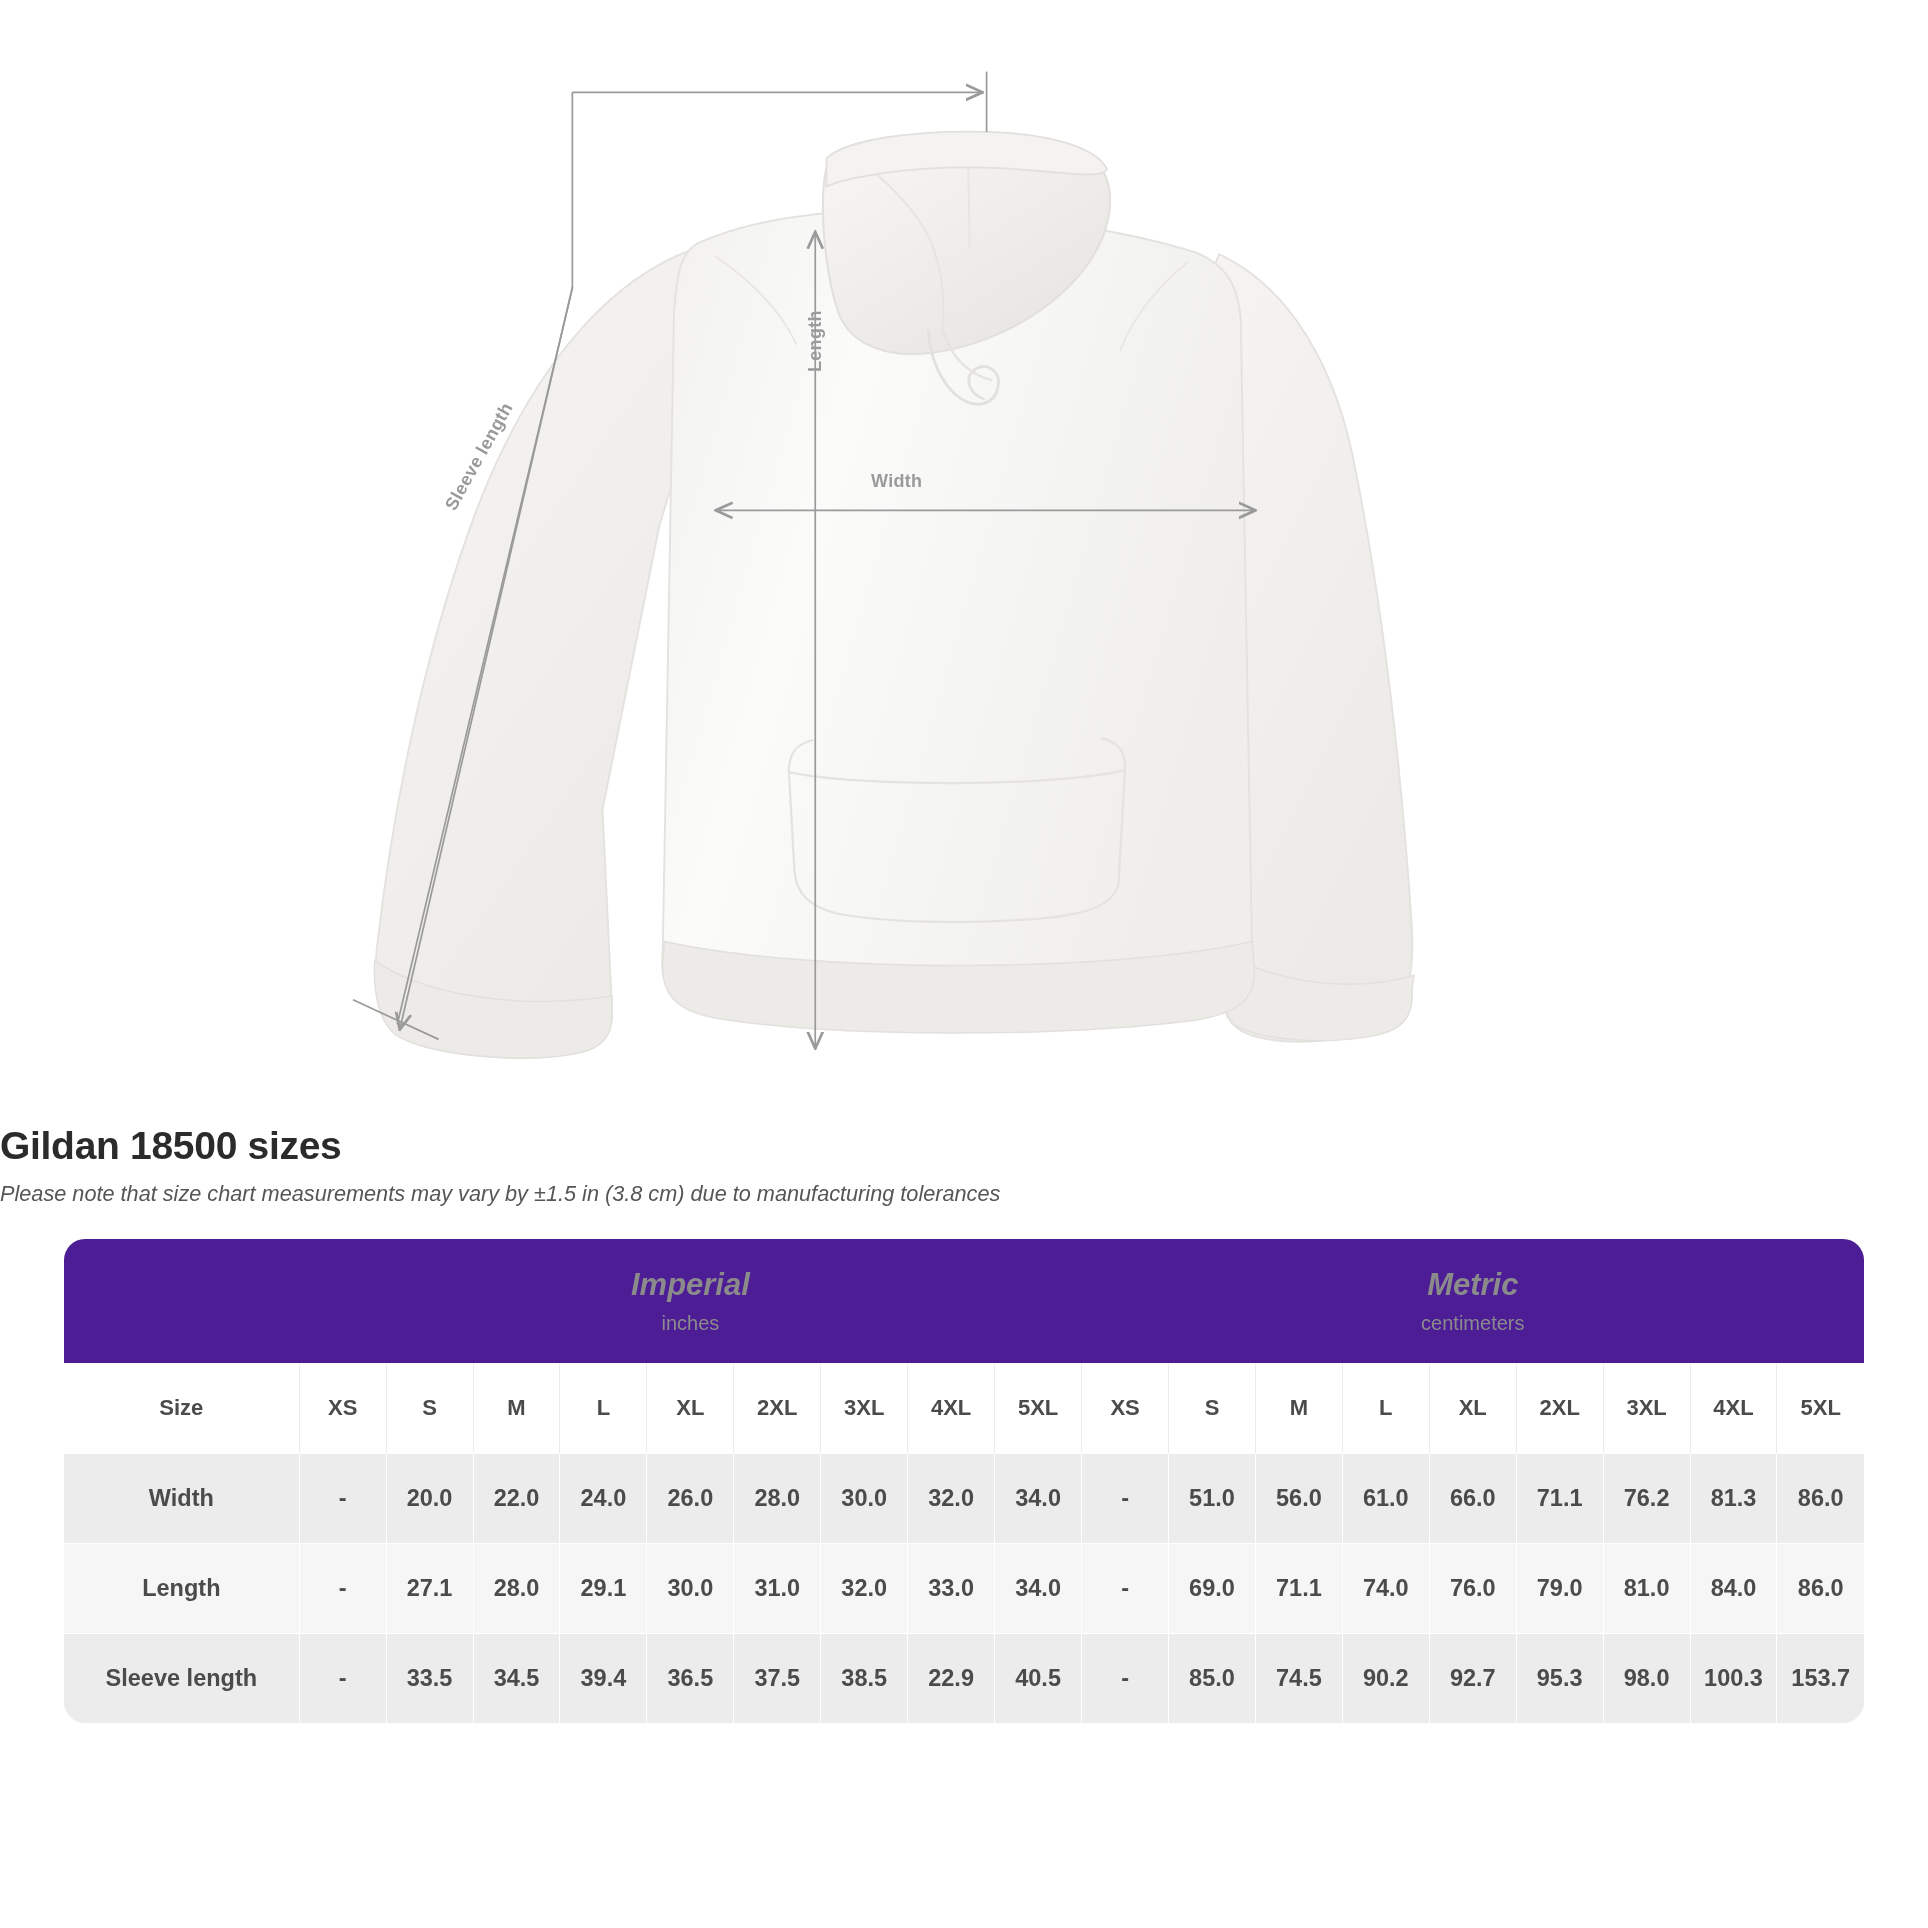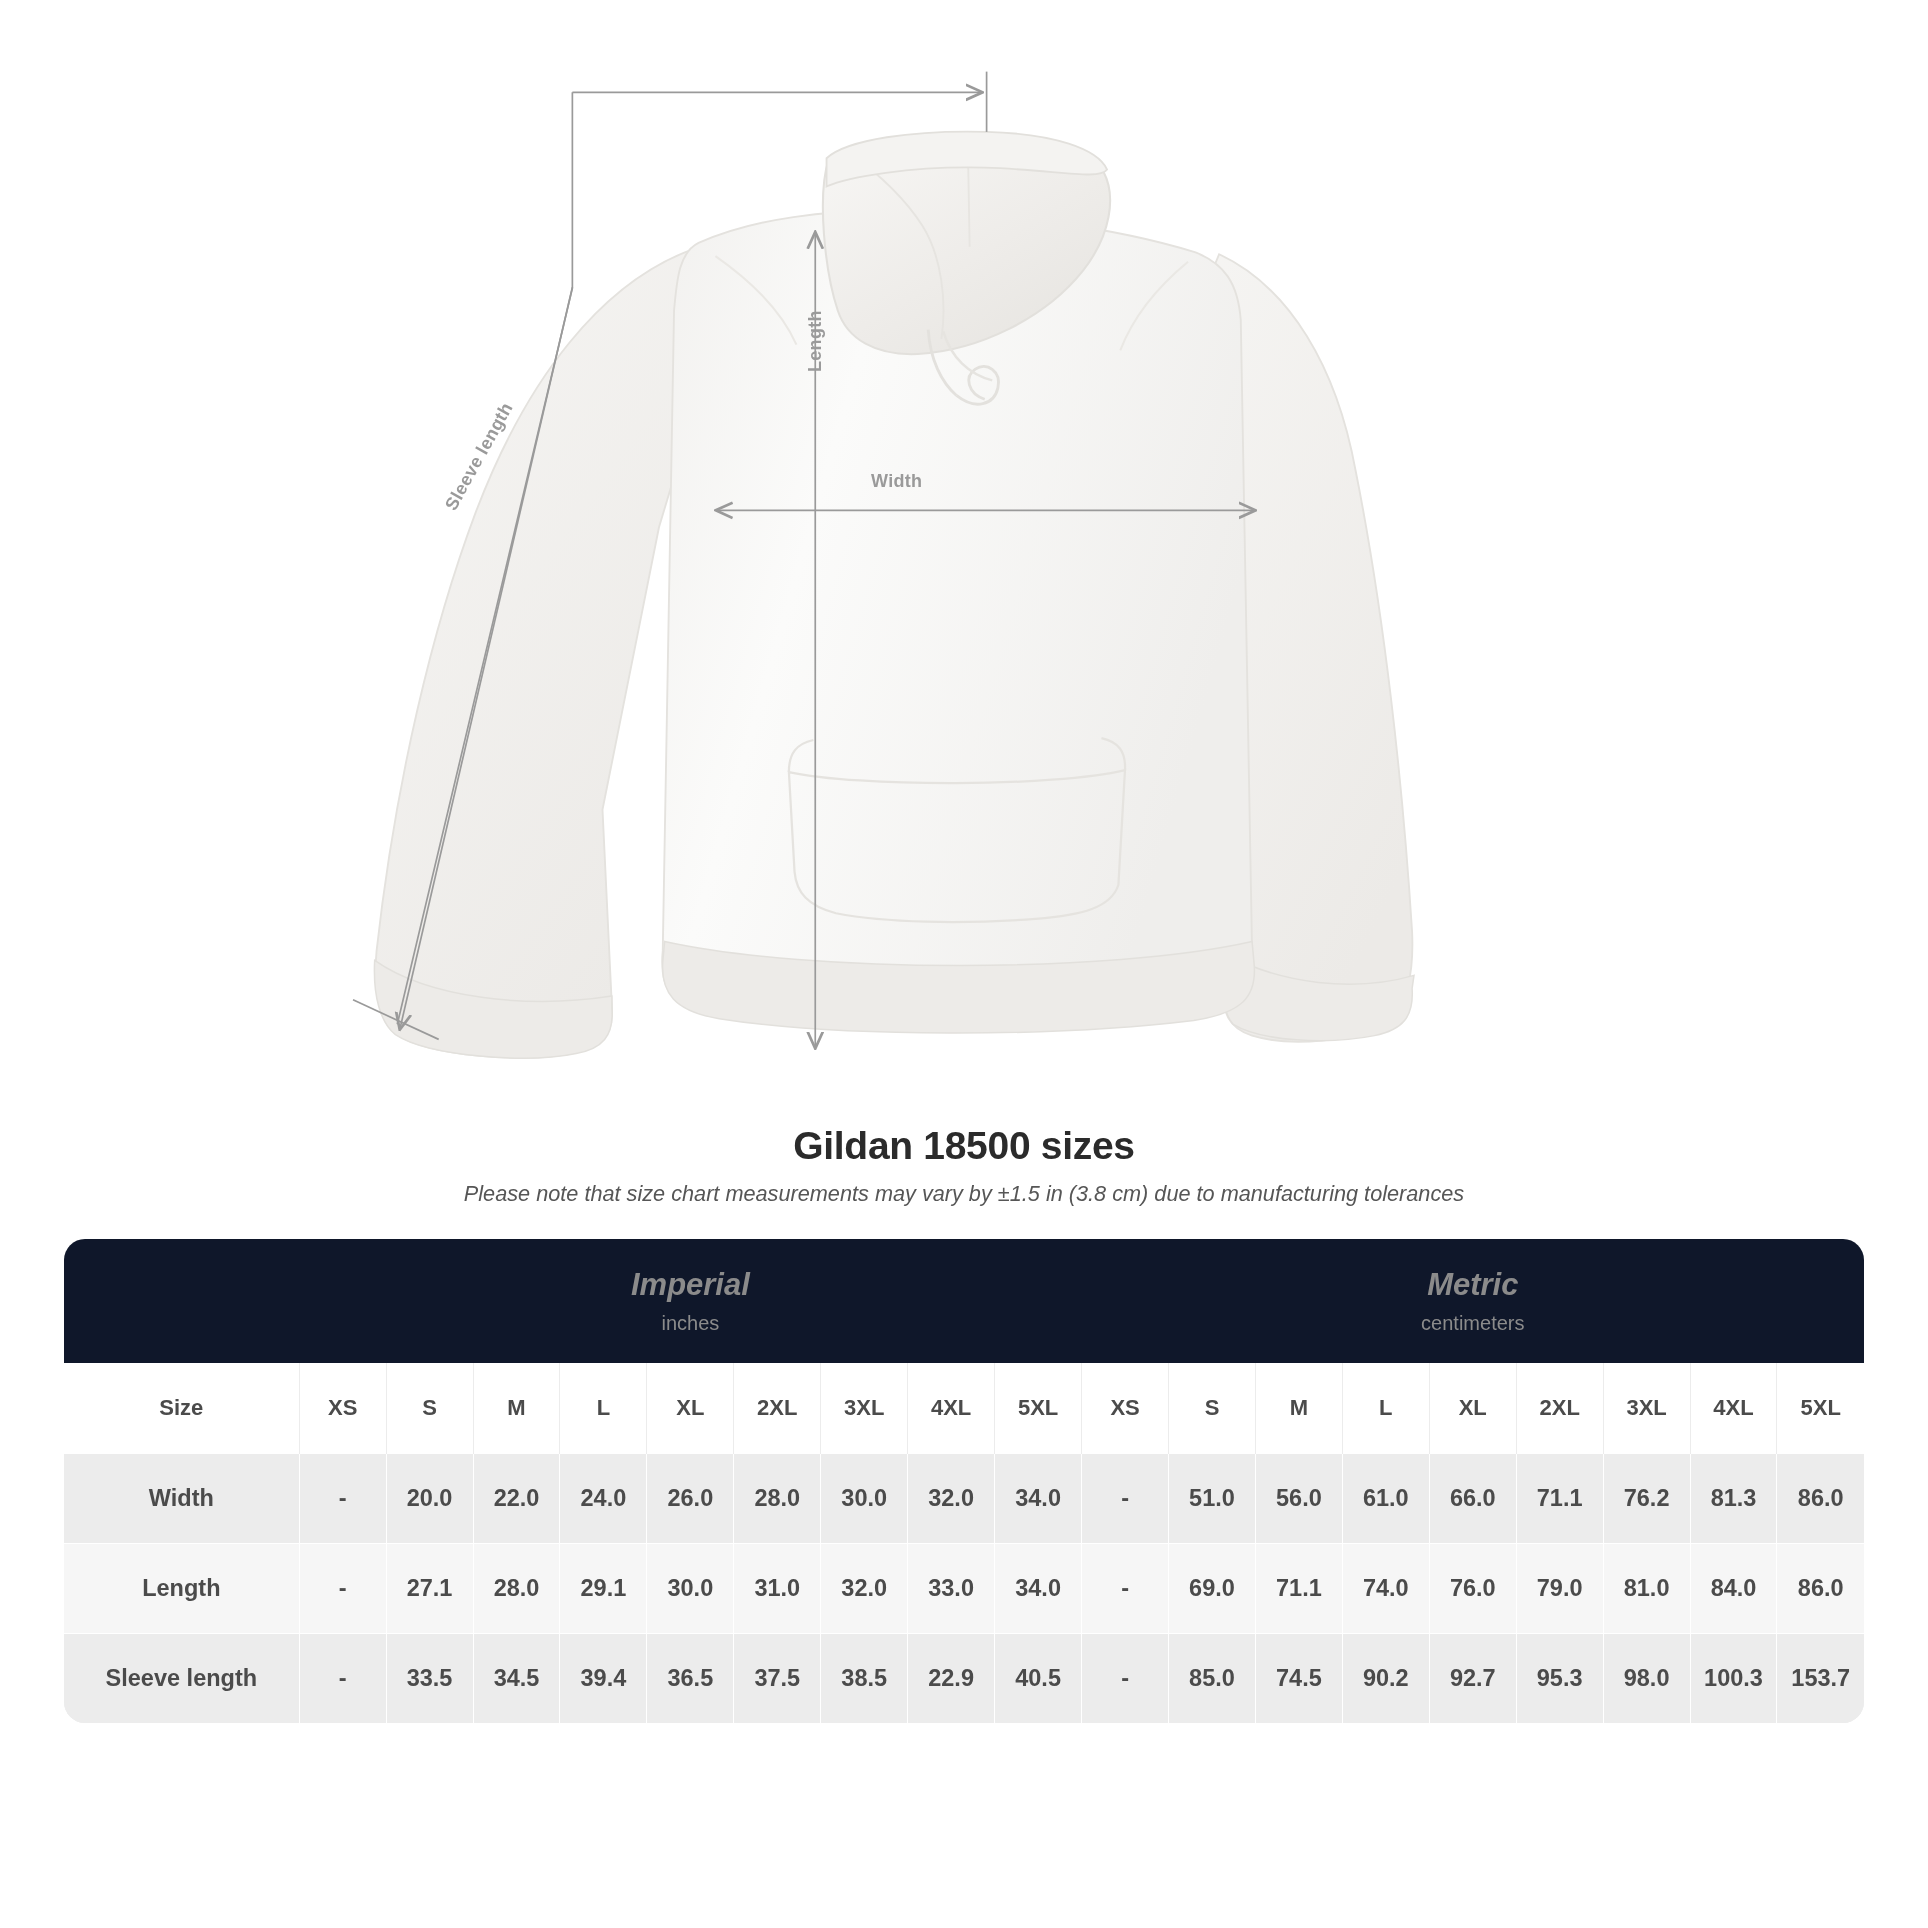--- a/index.html
+++ b/index.html
@@ -44,21 +44,21 @@
     top: 471px;
   }
   .dim-label.sleeve {
     left: 441px;
     top: 504px;
     transform: rotate(-61deg);
     transform-origin: left top;
   }
 
   
-  .title-block { text-align: center; margin-top: 13px; }
+  .title-block { margin-top: 13px; }
   .chart-title {
     font-size: 39px;
     font-weight: bold;
     color: #2b2b2b;
     letter-spacing: -0.3px;
   }
   .chart-note {
     margin-top: 13px;
     font-size: 21.7px;
     font-style: italic;
@@ -79,21 +79,21 @@
   }
   table.size-table td, table.size-table th {
     text-align: center;
     vertical-align: middle;
     font-weight: bold;
     color: #4b4b4b;
   }
   
   .unit-row td {
     height: 124px;
-    background: #0f172a;
+    background: #4c1d95;
     border: none;
   }
   .unit-name {
     font-size: 31px;
     font-style: italic;
     font-weight: bold;
     color: #8b8b8b;
   }
   .unit-sub {
     margin-top: 9.4px;

